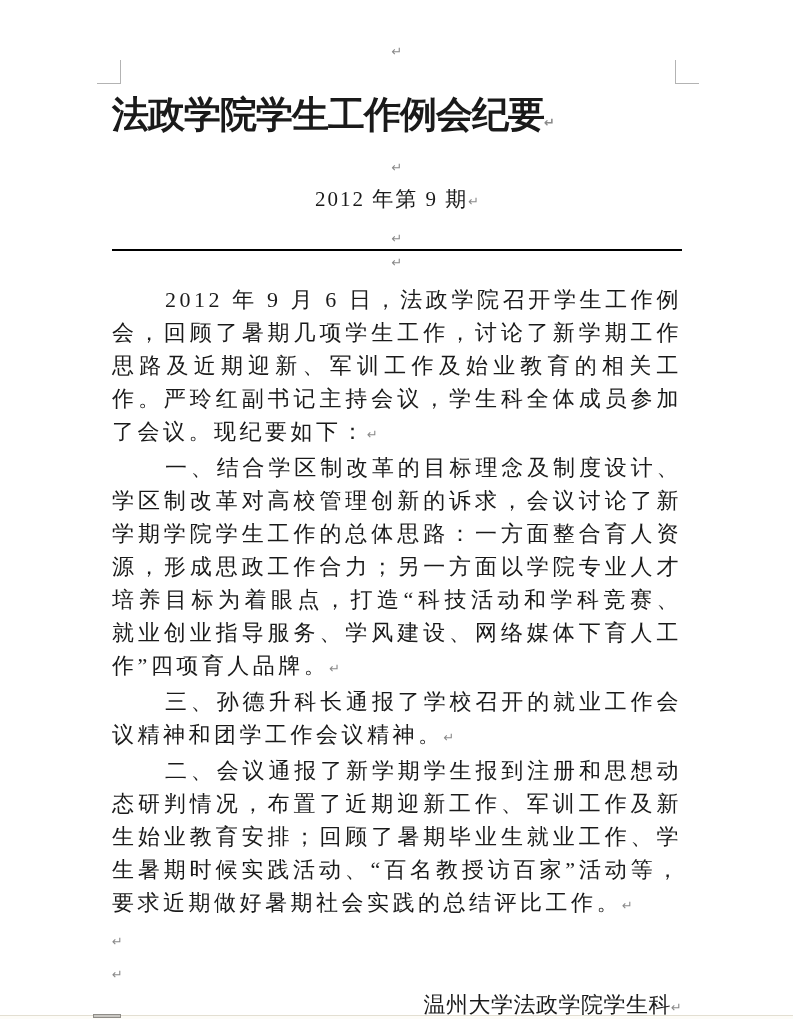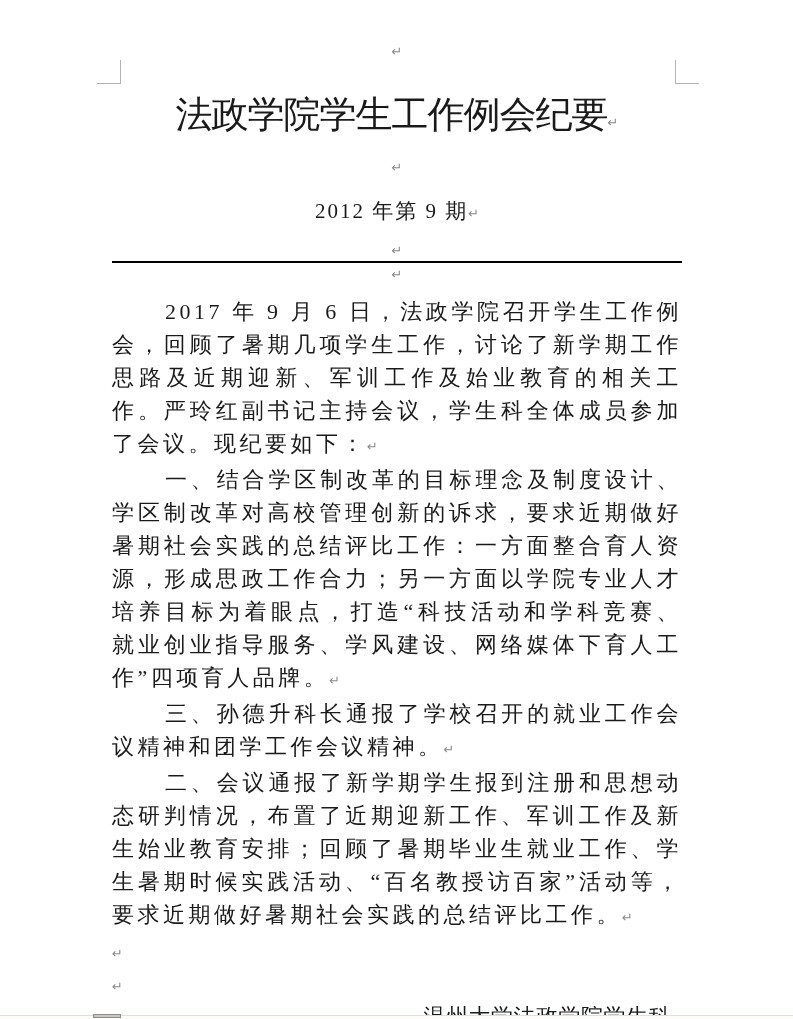--- a/index.html
+++ b/index.html
@@ -37,29 +37,28 @@
     color: #8a8a8a;
     letter-spacing: 0;
     text-indent: 0;
     display: inline;
   }
   .pline { line-height: 22px; height: 22px; }
   .pline.center { text-align: center; }
   .title {
     margin-top: 28px;
     font-size: 37px;
-    font-weight: normal;
+    font-weight: bold;
     line-height: 50px;
     letter-spacing: -1px;
-    text-align: center;
     white-space: nowrap;
   }
   .gap1 { margin-top: 8px; }
   .subtitle {
-    margin-top: 18px;
+    margin-top: 6px;
     font-size: 21px;
     line-height: 30px;
     letter-spacing: 2px;
     text-align: center;
   }
   .gap2 { margin-top: 10px; }
   .divider {
     border: none;
     border-top: 2px solid #000000;
     height: 0;
@@ -121,23 +120,23 @@
     <div class="pline center gap1"><span class="pilcrow">↵</span></div>
 
     <div class="subtitle"><span>2012 年第 9 期</span><span class="pilcrow">↵</span></div>
 
     <div class="pline center gap2"><span class="pilcrow">↵</span></div>
 
     <hr class="divider">
 
     <div class="pline center"><span class="pilcrow">↵</span></div>
 
-    <p class="para body-start"><span>2017 年 9 月 6 日，法政学院召开学生工作例会，回顾了暑期几项学生工作，讨论了新学期工作思路及近期迎新、军训工作及始业教育的相关工作。严玲红副书记主持会议，学生科全体成员参加了会议。现纪要如下：</span><span class="pilcrow">↵</span></p>
+    <p class="para body-start"><span>2012 年 9 月 6 日，法政学院召开学生工作例会，回顾了暑期几项学生工作，讨论了新学期工作思路及近期迎新、军训工作及始业教育的相关工作。严玲红副书记主持会议，学生科全体成员参加了会议。现纪要如下：</span><span class="pilcrow">↵</span></p>
 
-    <p class="para"><span>一、结合学区制改革的目标理念及制度设计、学区制改革对高校管理创新的诉求，要求近期做好暑期社会实践的总结评比工作：一方面整合育人资源，形成思政工作合力；另一方面以学院专业人才培养目标为着眼点，打造“科技活动和学科竞赛、就业创业指导服务、学风建设、网络媒体下育人工作”四项育人品牌。</span><span class="pilcrow">↵</span></p>
+    <p class="para"><span>一、结合学区制改革的目标理念及制度设计、学区制改革对高校管理创新的诉求，会议讨论了新学期学院学生工作的总体思路：一方面整合育人资源，形成思政工作合力；另一方面以学院专业人才培养目标为着眼点，打造“科技活动和学科竞赛、就业创业指导服务、学风建设、网络媒体下育人工作”四项育人品牌。</span><span class="pilcrow">↵</span></p>
 
     <p class="para"><span>三、孙德升科长通报了学校召开的就业工作会议精神和团学工作会议精神。</span><span class="pilcrow">↵</span></p>
 
     <p class="para"><span>二、会议通报了新学期学生报到注册和思想动态研判情况，布置了近期迎新工作、军训工作及新生始业教育安排；回顾了暑期毕业生就业工作、学生暑期时候实践活动、“百名教授访百家”活动等，要求近期做好暑期社会实践的总结评比工作。</span><span class="pilcrow">↵</span></p>
 
     <div class="empty-line"><span class="pilcrow">↵</span></div>
 
     <div class="empty-line"><span class="pilcrow">↵</span></div>
 
     <div class="sign-line"><span>温州大学法政学院学生科</span><span class="pilcrow">↵</span></div>

